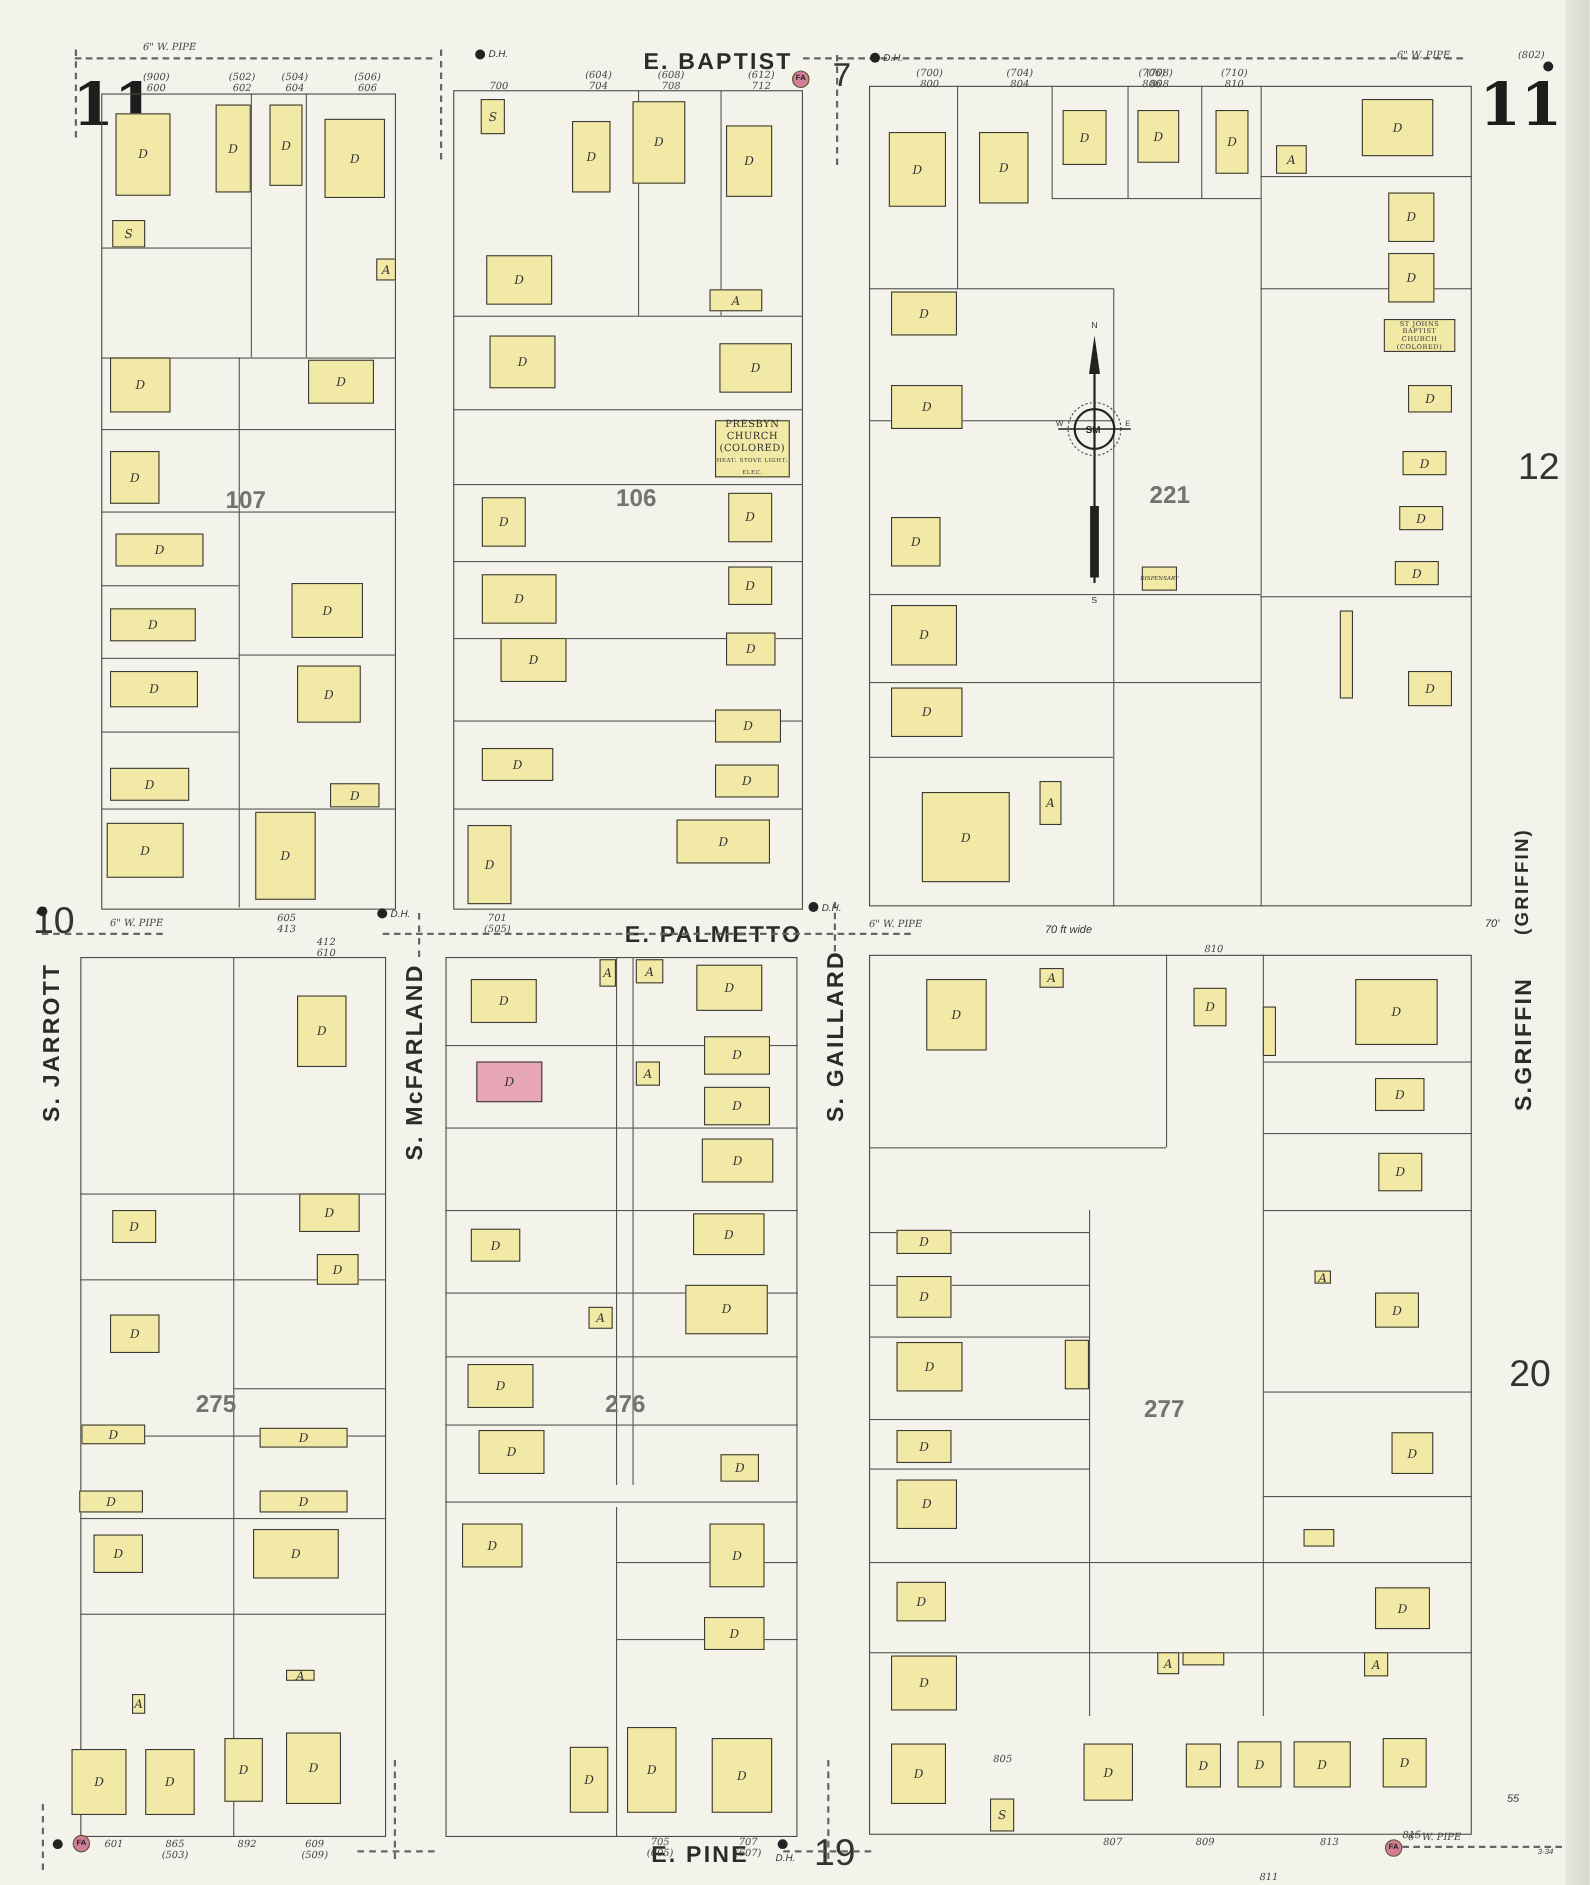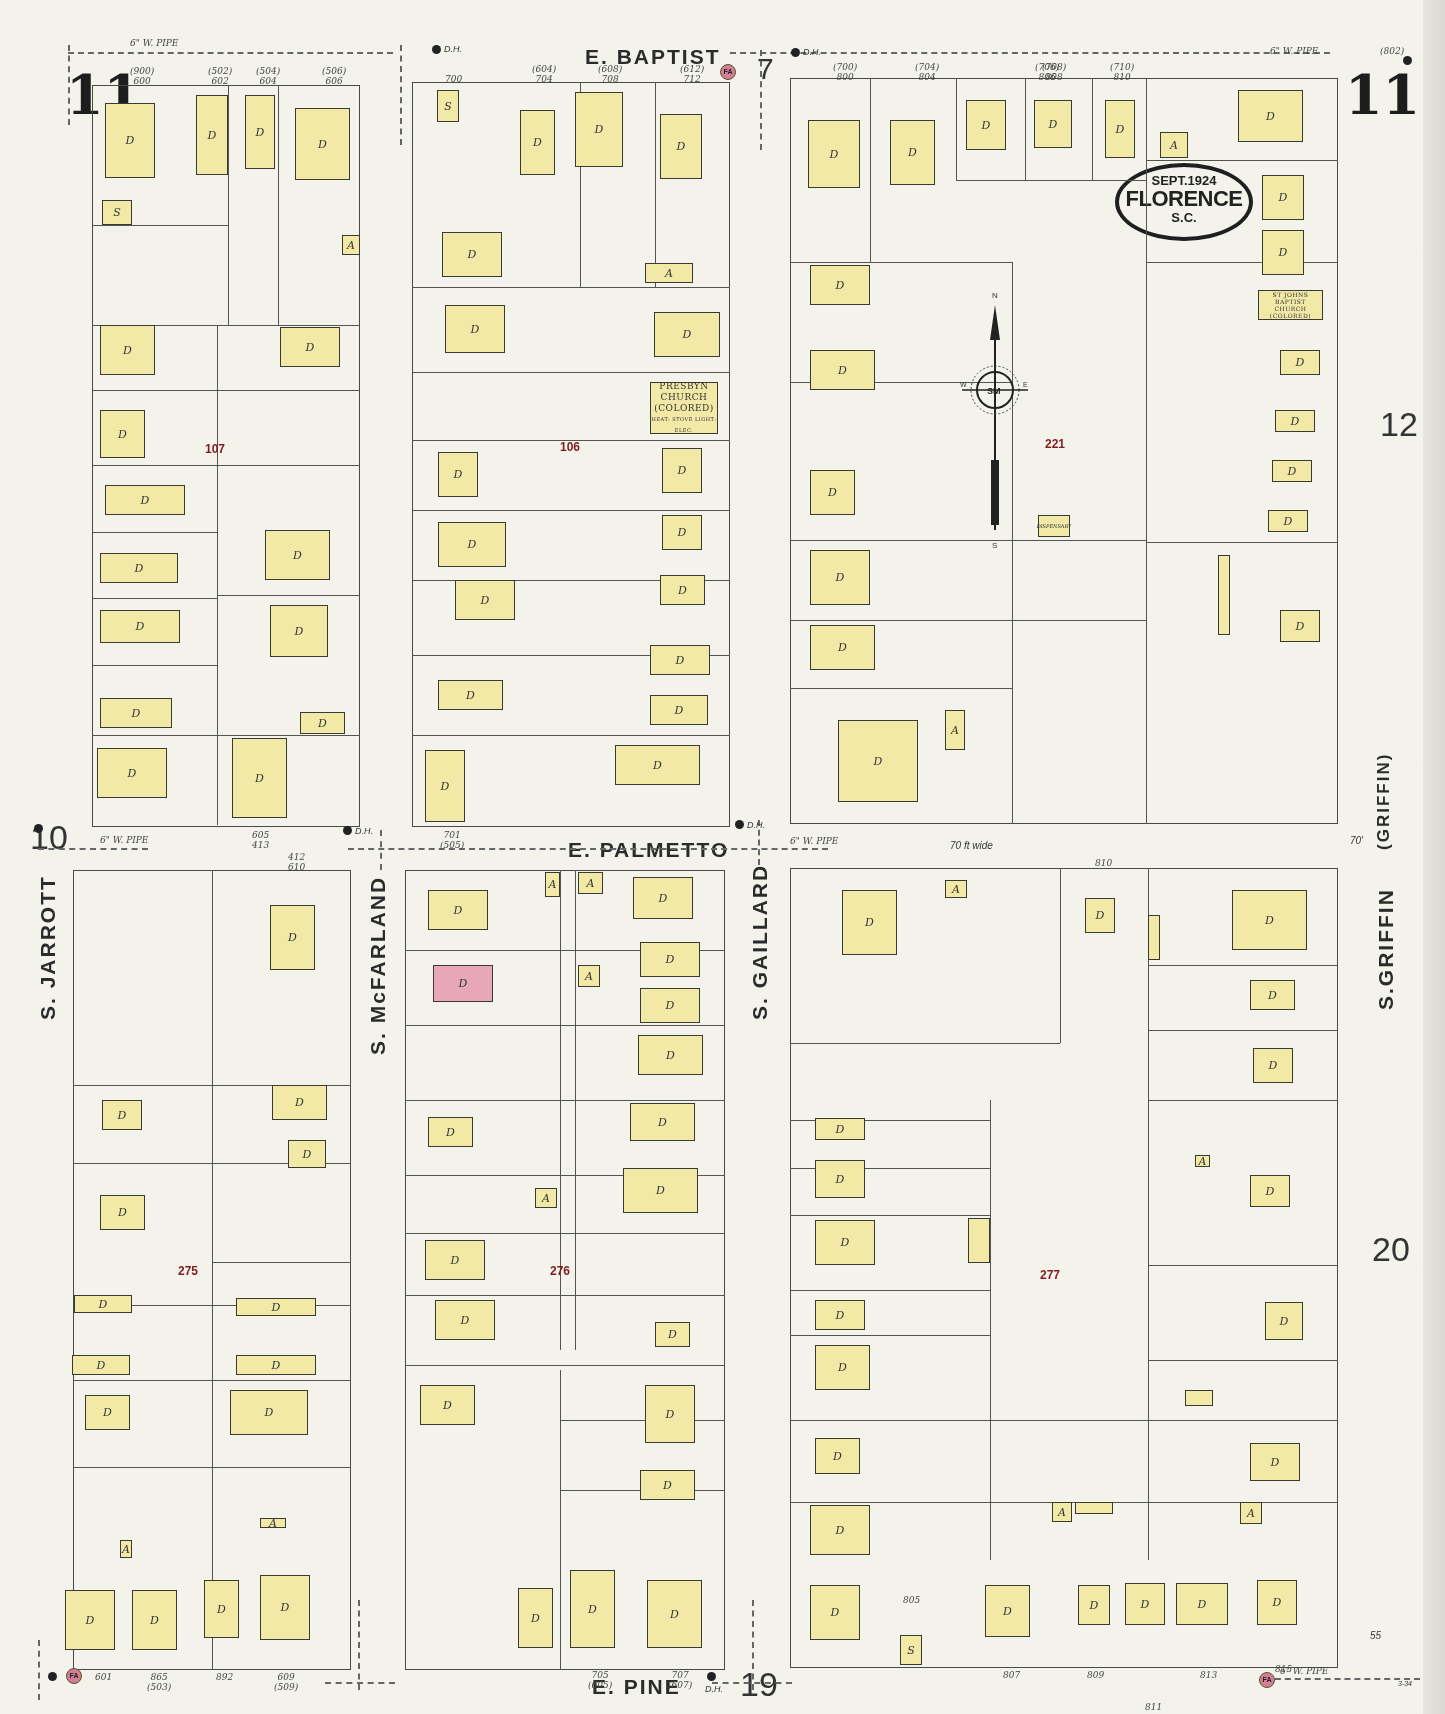--- a/index.html
+++ b/index.html
@@ -7,21 +7,21 @@
   #map { position:absolute; left:0; top:0; width:1445px; height:1714px; background:#f3f3ec; }
   .edge { position:absolute; right:0; top:0; width:22px; height:1714px; background:linear-gradient(to right,#e6e6de,#d8d8d0); }
   .block { position:absolute; border:1.5px solid #4a4a44; box-sizing:border-box; }
   .lot { position:absolute; border-top:1px solid #55554f; }
   .vlot { position:absolute; border-left:1px solid #55554f; }
   .bldg { position:absolute; background:#f2e9a6; border:1.5px solid #3a3a34; box-sizing:border-box; font-family:"DejaVu Serif", serif; font-style:italic; font-size:11px; display:flex; align-items:center; justify-content:center; color:#333; }
   .bldg.brick { background:#e7a7b8; }
   .bldg.church { font-style:normal; font-size:9px; flex-direction:column; letter-spacing:0.5px; line-height:11px; text-align:center; }
   .street { position:absolute; font-weight:bold; font-size:21px; letter-spacing:2px; color:#2b2b2b; white-space:nowrap; }
   .vert { transform:rotate(-90deg); transform-origin:left top; }
-  .blocknum { position:absolute; font-weight:bold; font-size:12px; color:#7f1d1d; }
+  .blocknum { position:absolute; font-weight:bold; font-size:22px; color:#737373; }
   .sheet { position:absolute; font-family:"DejaVu Serif", serif; font-weight:bold; font-size:54px; color:#1d1d1d; line-height:1; }
   .adj { position:absolute; font-size:34px; color:#333; font-weight:300; }
   .addr { position:absolute; font-family:"DejaVu Serif", serif; font-style:italic; font-size:9px; color:#444; white-space:nowrap; text-align:center; line-height:10px; }
   .pipe { position:absolute; border-top:2px dashed #666; }
   .vpipe { position:absolute; border-left:2px dashed #666; }
   .pipelabel { position:absolute; font-family:"DejaVu Serif", serif; font-style:italic; font-size:9px; color:#444; white-space:nowrap; }
   .hydrant { position:absolute; width:9px; height:9px; border-radius:50%; background:#222; }
   .dh { position:absolute; font-size:9px; font-style:italic; color:#333; }
   .fa { position:absolute; width:14px; height:14px; border-radius:50%; background:#d47d98; border:1.5px solid #552; font-size:7px; font-weight:bold; text-align:center; line-height:14px; color:#222; }
   .stamp { position:absolute; left:1115px; top:163px; width:138px; height:78px; border:4px solid #1f1f1f; border-radius:50%; text-align:center; box-sizing:border-box; }
@@ -43,25 +43,20 @@
   <div class="edge"></div>
 
   <div class="sheet" style="left:66px;top:68px;">11</div>
   <div class="sheet" style="left:1345px;top:68px;">11</div>
   <div class="adj" style="left:757px;top:52px;font-size:30px;">7</div>
   <div class="adj" style="left:1380px;top:405px;">12</div>
   <div class="adj" style="left:1372px;top:1230px;">20</div>
   <div class="adj" style="left:740px;top:1665px;">19</div>
   <div class="adj" style="left:30px;top:818px;">10</div>
 
-  <div class="stamp">
-    <div class="d">SEPT.1924</div>
-    <div class="c">FLORENCE</div>
-    <div class="s">S.C.</div>
-  </div>
 
   <div class="street" style="left:585px;top:45px;">E. BAPTIST</div>
   <div class="street" style="left:568px;top:838px;">E. PALMETTO</div>
   <div class="street" style="left:592px;top:1675px;">E. PINE</div>
   <div class="street vert" style="left:36px;top:1020px;">S. JARROTT</div>
   <div class="street vert" style="left:366px;top:1055px;">S. McFARLAND</div>
   <div class="street vert" style="left:748px;top:1020px;">S. GAILLARD</div>
   <div class="street vert" style="left:1374px;top:1010px;">S.GRIFFIN</div>
   <div class="street vert" style="left:1374px;top:850px;font-size:17px;">(GRIFFIN)</div>
   <div class="note" style="left:950px;top:840px;">70 ft wide</div>

